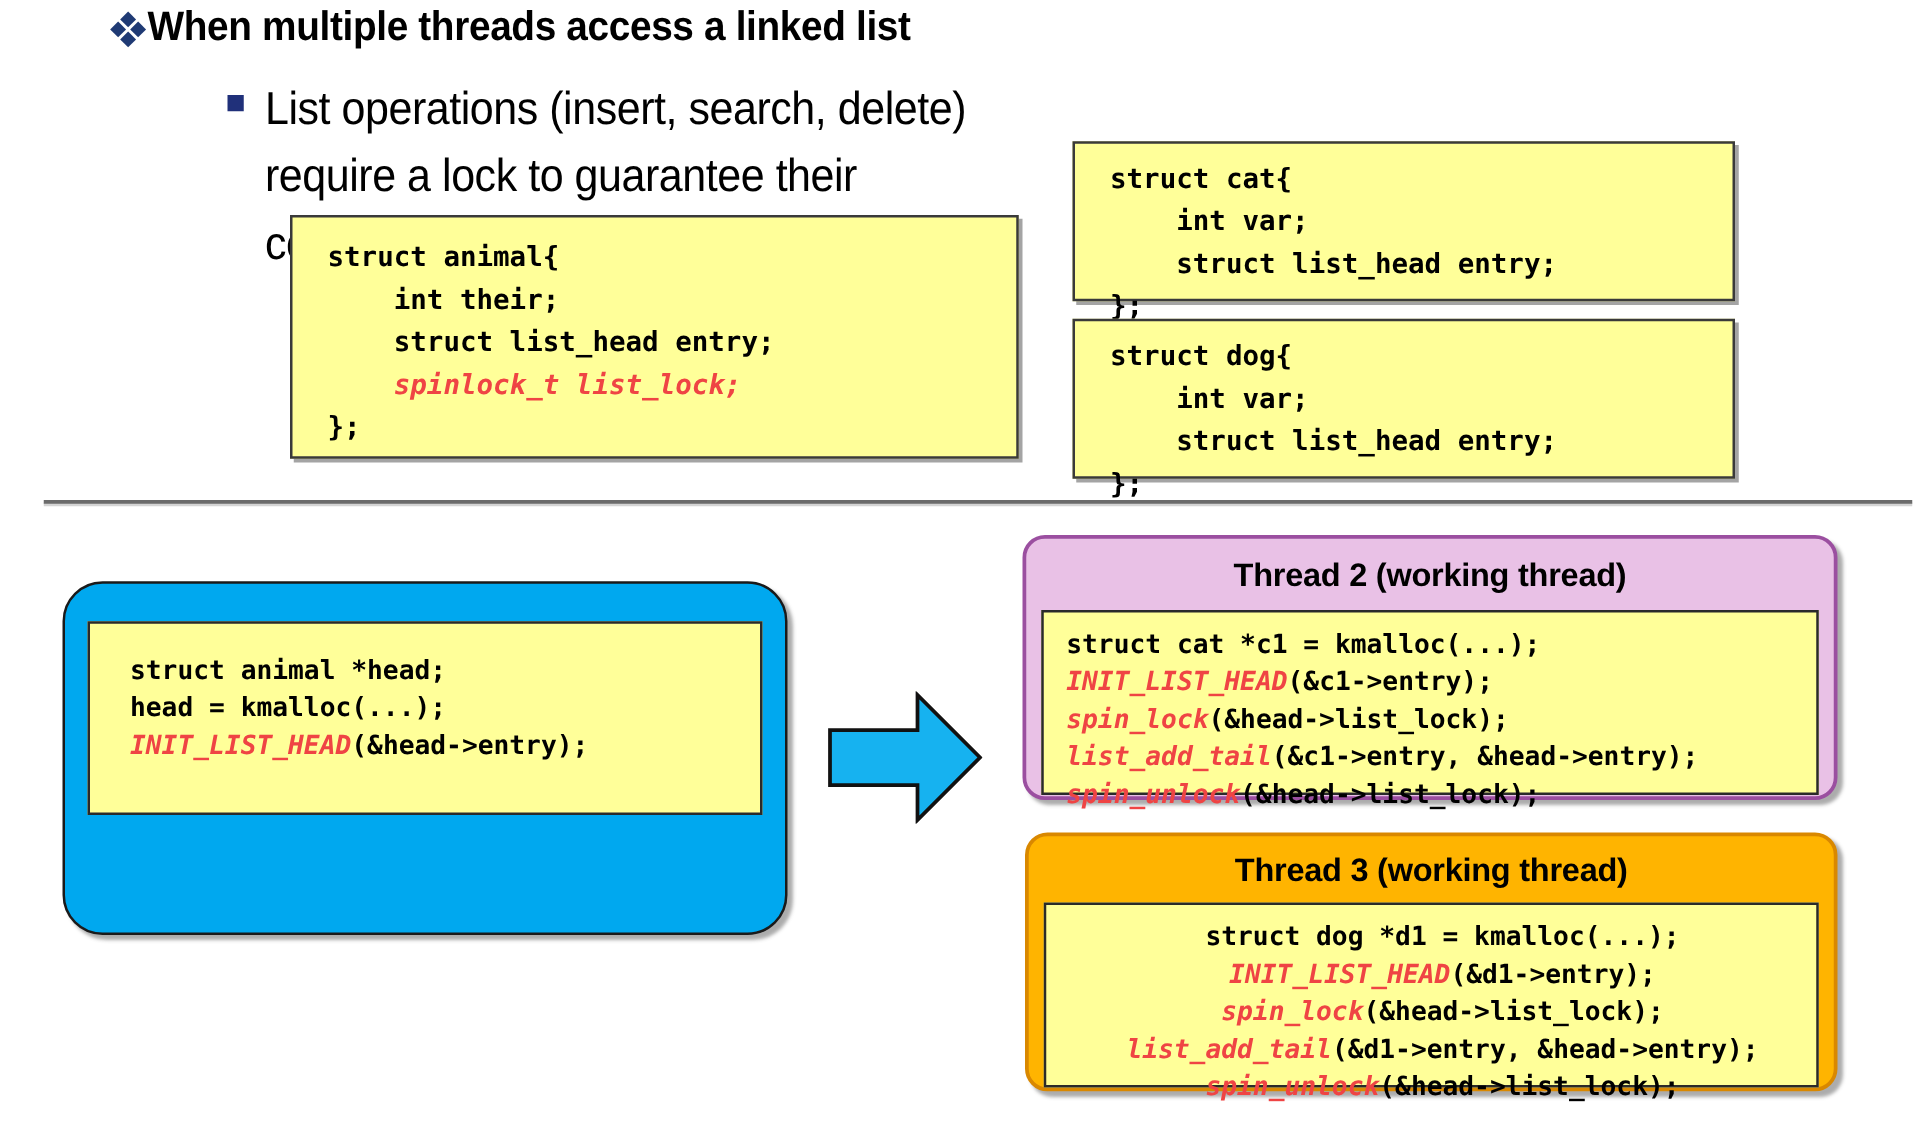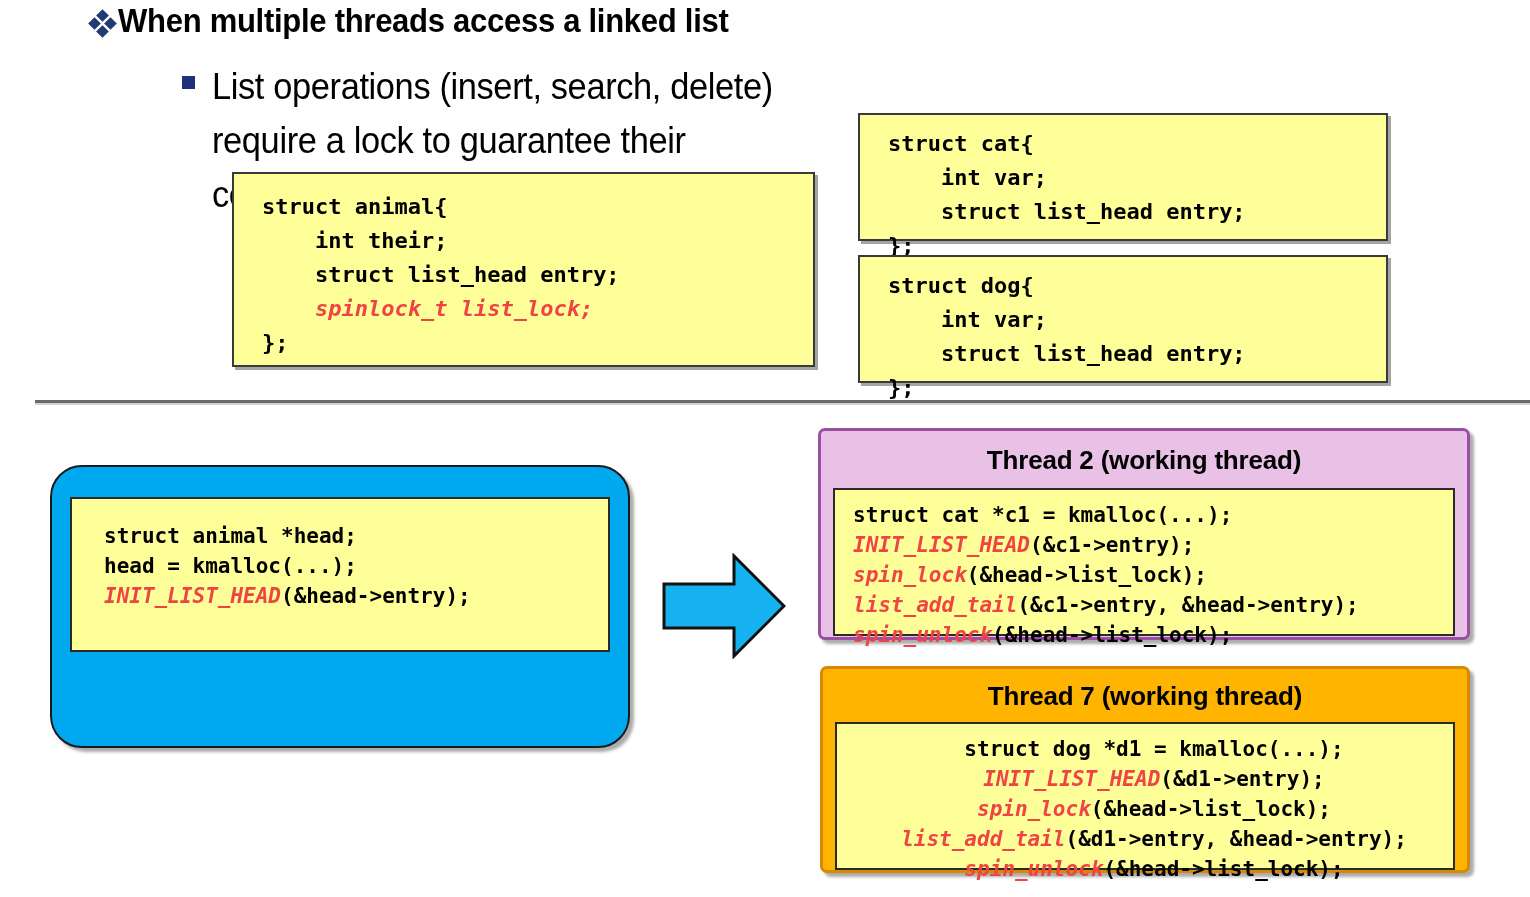--- a/index.html
+++ b/index.html
@@ -108,21 +108,21 @@
   .code-text .red { color: #ef4444; font-style: italic; }
 
   #box-animal { left: 232px; top: 172px; width: 583px; height: 195px; padding: 16px 0 0 28px; }
   #box-cat    { left: 858px; top: 113px; width: 530px; height: 128px; padding: 12px 0 0 28px; }
   #box-dog    { left: 858px; top: 255px; width: 530px; height: 128px; padding: 12px 0 0 28px; }
 
   
   .thread-panel {
     position: absolute;
     box-sizing: border-box;
-    border-radius: 7px;
+    border-radius: 18px;
     box-shadow: 4px 4px 3px rgba(70,70,70,0.45);
   }
   .thread-title {
     text-align: center;
     font-size: 26px;
     font-weight: bold;
     color: #000000;
     letter-spacing: -0.2px;
   }
   .thread-code {
@@ -248,21 +248,21 @@
   <div class="thread-code">
     <div class="code-text"><span>struct cat *c1 = kmalloc(...);</span>
 <span class="red">INIT_LIST_HEAD</span><span>(&amp;c1-&gt;entry);</span>
 <span class="red">spin_lock</span><span>(&amp;head-&gt;list_lock);</span>
 <span class="red">list_add_tail</span><span>(&amp;c1-&gt;entry, &amp;head-&gt;entry);</span>
 <span class="red">spin_unlock</span><span>(&amp;head-&gt;list_lock);</span></div>
   </div>
 </div>
 
 <div class="thread-panel" id="thread3">
-  <div class="thread-title">Thread 7 (working thread)</div>
+  <div class="thread-title">Thread 3 (working thread)</div>
   <div class="thread-code">
     <div class="code-text"><span>struct dog *d1 = kmalloc(...);</span>
 <span class="red">INIT_LIST_HEAD</span><span>(&amp;d1-&gt;entry);</span>
 <span class="red">spin_lock</span><span>(&amp;head-&gt;list_lock);</span>
 <span class="red">list_add_tail</span><span>(&amp;d1-&gt;entry, &amp;head-&gt;entry);</span>
 <span class="red">spin_unlock</span><span>(&amp;head-&gt;list_lock);</span></div>
   </div>
 </div>
 
 </body></html>

